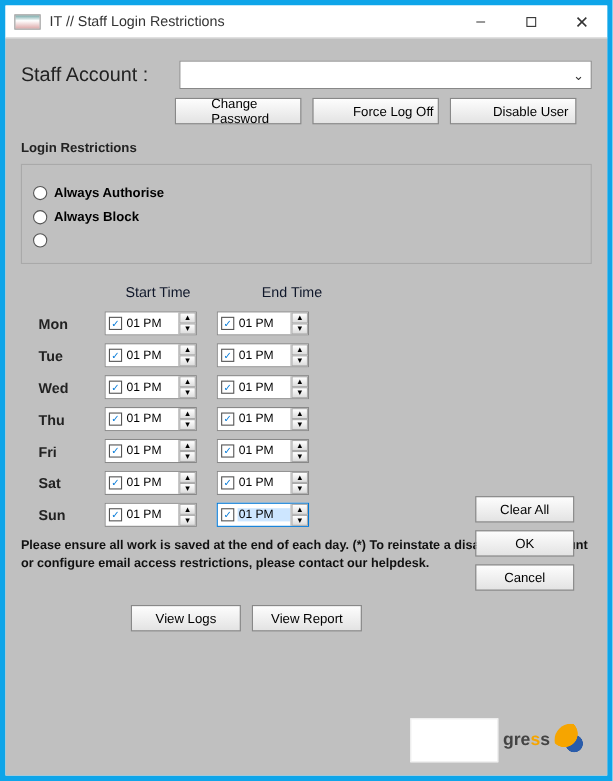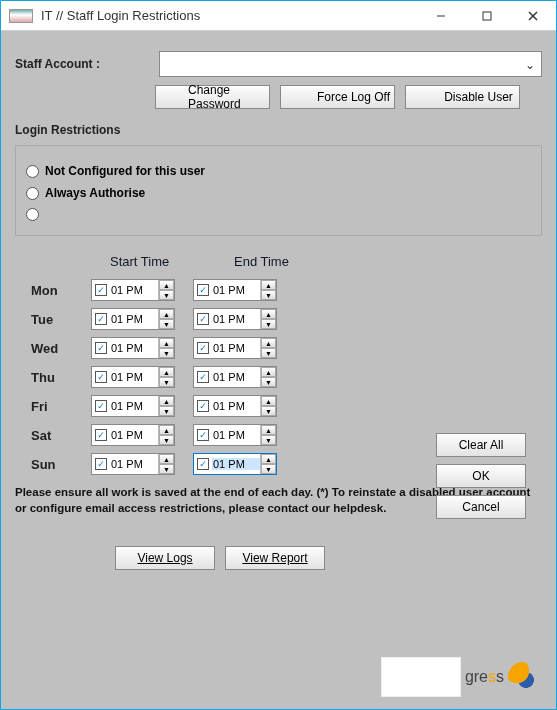--- a/index.html
+++ b/index.html
@@ -7,21 +7,21 @@
     margin: 0;
     font-family: Arial, sans-serif;
     background: #fff;
     width: 557px;
     height: 710px;
     overflow: hidden;
   }
   .window {
     width: 557px;
     height: 710px;
-    border: 1px solid #0ea5e9;
+    border: 5px solid #0ea5e9;
     background: #fff;
     display: flex;
     flex-direction: column;
   }
   .titlebar {
     height: 30px;
     display: flex;
     align-items: center;
     border-bottom: 1px solid #ccc;
     background: #fff;
@@ -50,22 +50,22 @@
     background:#c0c0c0;
     padding: 10px 14px 6px 14px;
     position:relative;
   }
   .row-account {
     display:flex;
     align-items:center;
     margin: 10px 0 8px 0;
   }
   .label-account {
-    font-size:12px;
-    font-weight:bold;
+    font-size:18px;
+    font-weight:normal;
     color:#222;
     margin-right:4px;
     width:140px;
   }
   .combo-account {
     flex:1;
     height:26px;
     border:1px solid #888;
     background:#fff;
     position:relative;
@@ -161,53 +161,52 @@
     display:flex; flex-direction:column;
   }
   .timebox .spin div {
     flex:1; display:flex; align-items:center; justify-content:center;
     font-size:7px; background:linear-gradient(#fff,#ddd); border:1px solid #aaa;
     line-height:1;
   }
   .side-buttons {
     position:absolute;
     right:30px;
-    top:402px;
+    top:416px;
     display:flex;
     flex-direction:column;
     gap:7px;
   }
   .side-buttons .button { width:90px; }
   .footer-text {
     font-size:11.5px;
     font-weight:bold;
     color:#111;
     margin-top:10px;
     line-height:1.35;
   }
   .bottom-row {
     display:flex;
     align-items:flex-start;
     margin-top:30px;
     gap:10px;
     padding-left:100px;
-    text-decoration:underline;
   }
   .bottom-row .button { width:100px; }
   .logo-area {
     position:absolute;
     right:18px;
     bottom:12px;
     display:flex;
     align-items:center;
     gap:4px;
   }
   .logo-text {
     font-size:16px;
-    font-weight:normal;
+    font-weight:bold;
     color:#444;
   }
   .logo-text .o { color:#f6a500; }
   .logo-swoosh {
     width:30px; height:30px;
     background: radial-gradient(circle at 30% 30%, #f6a500 40%, transparent 42%),
                 radial-gradient(circle at 60% 60%, #2a5caa 30%, transparent 32%);
     border-radius:50%;
   }
   .logo-whitebox {
@@ -254,25 +253,25 @@
       <div class="button">Change Password</div>
       <div class="button">Force Log Off</div>
       <div class="button">Disable User</div>
     </div>
 
     <div class="section-title">Login Restrictions</div>
 
     <div class="radio-group">
       <div class="radio-row">
         <div class="radio-circle"></div>
-        <span>Not Configured for this user</span>
+        <span>Always Authorise</span>
       </div>
       <div class="radio-row">
         <div class="radio-circle"></div>
-        <span>Always Authorise</span>
+        <span>Always Block</span>
       </div>
       <div class="radio-row">
         <div class="radio-circle"></div>
       </div>
     </div>
 
     <div class="time-header">
       <div style="width:60px"></div>
       <div class="hcol1">Start Time</div>
       <div class="hcol2">End Time</div>

